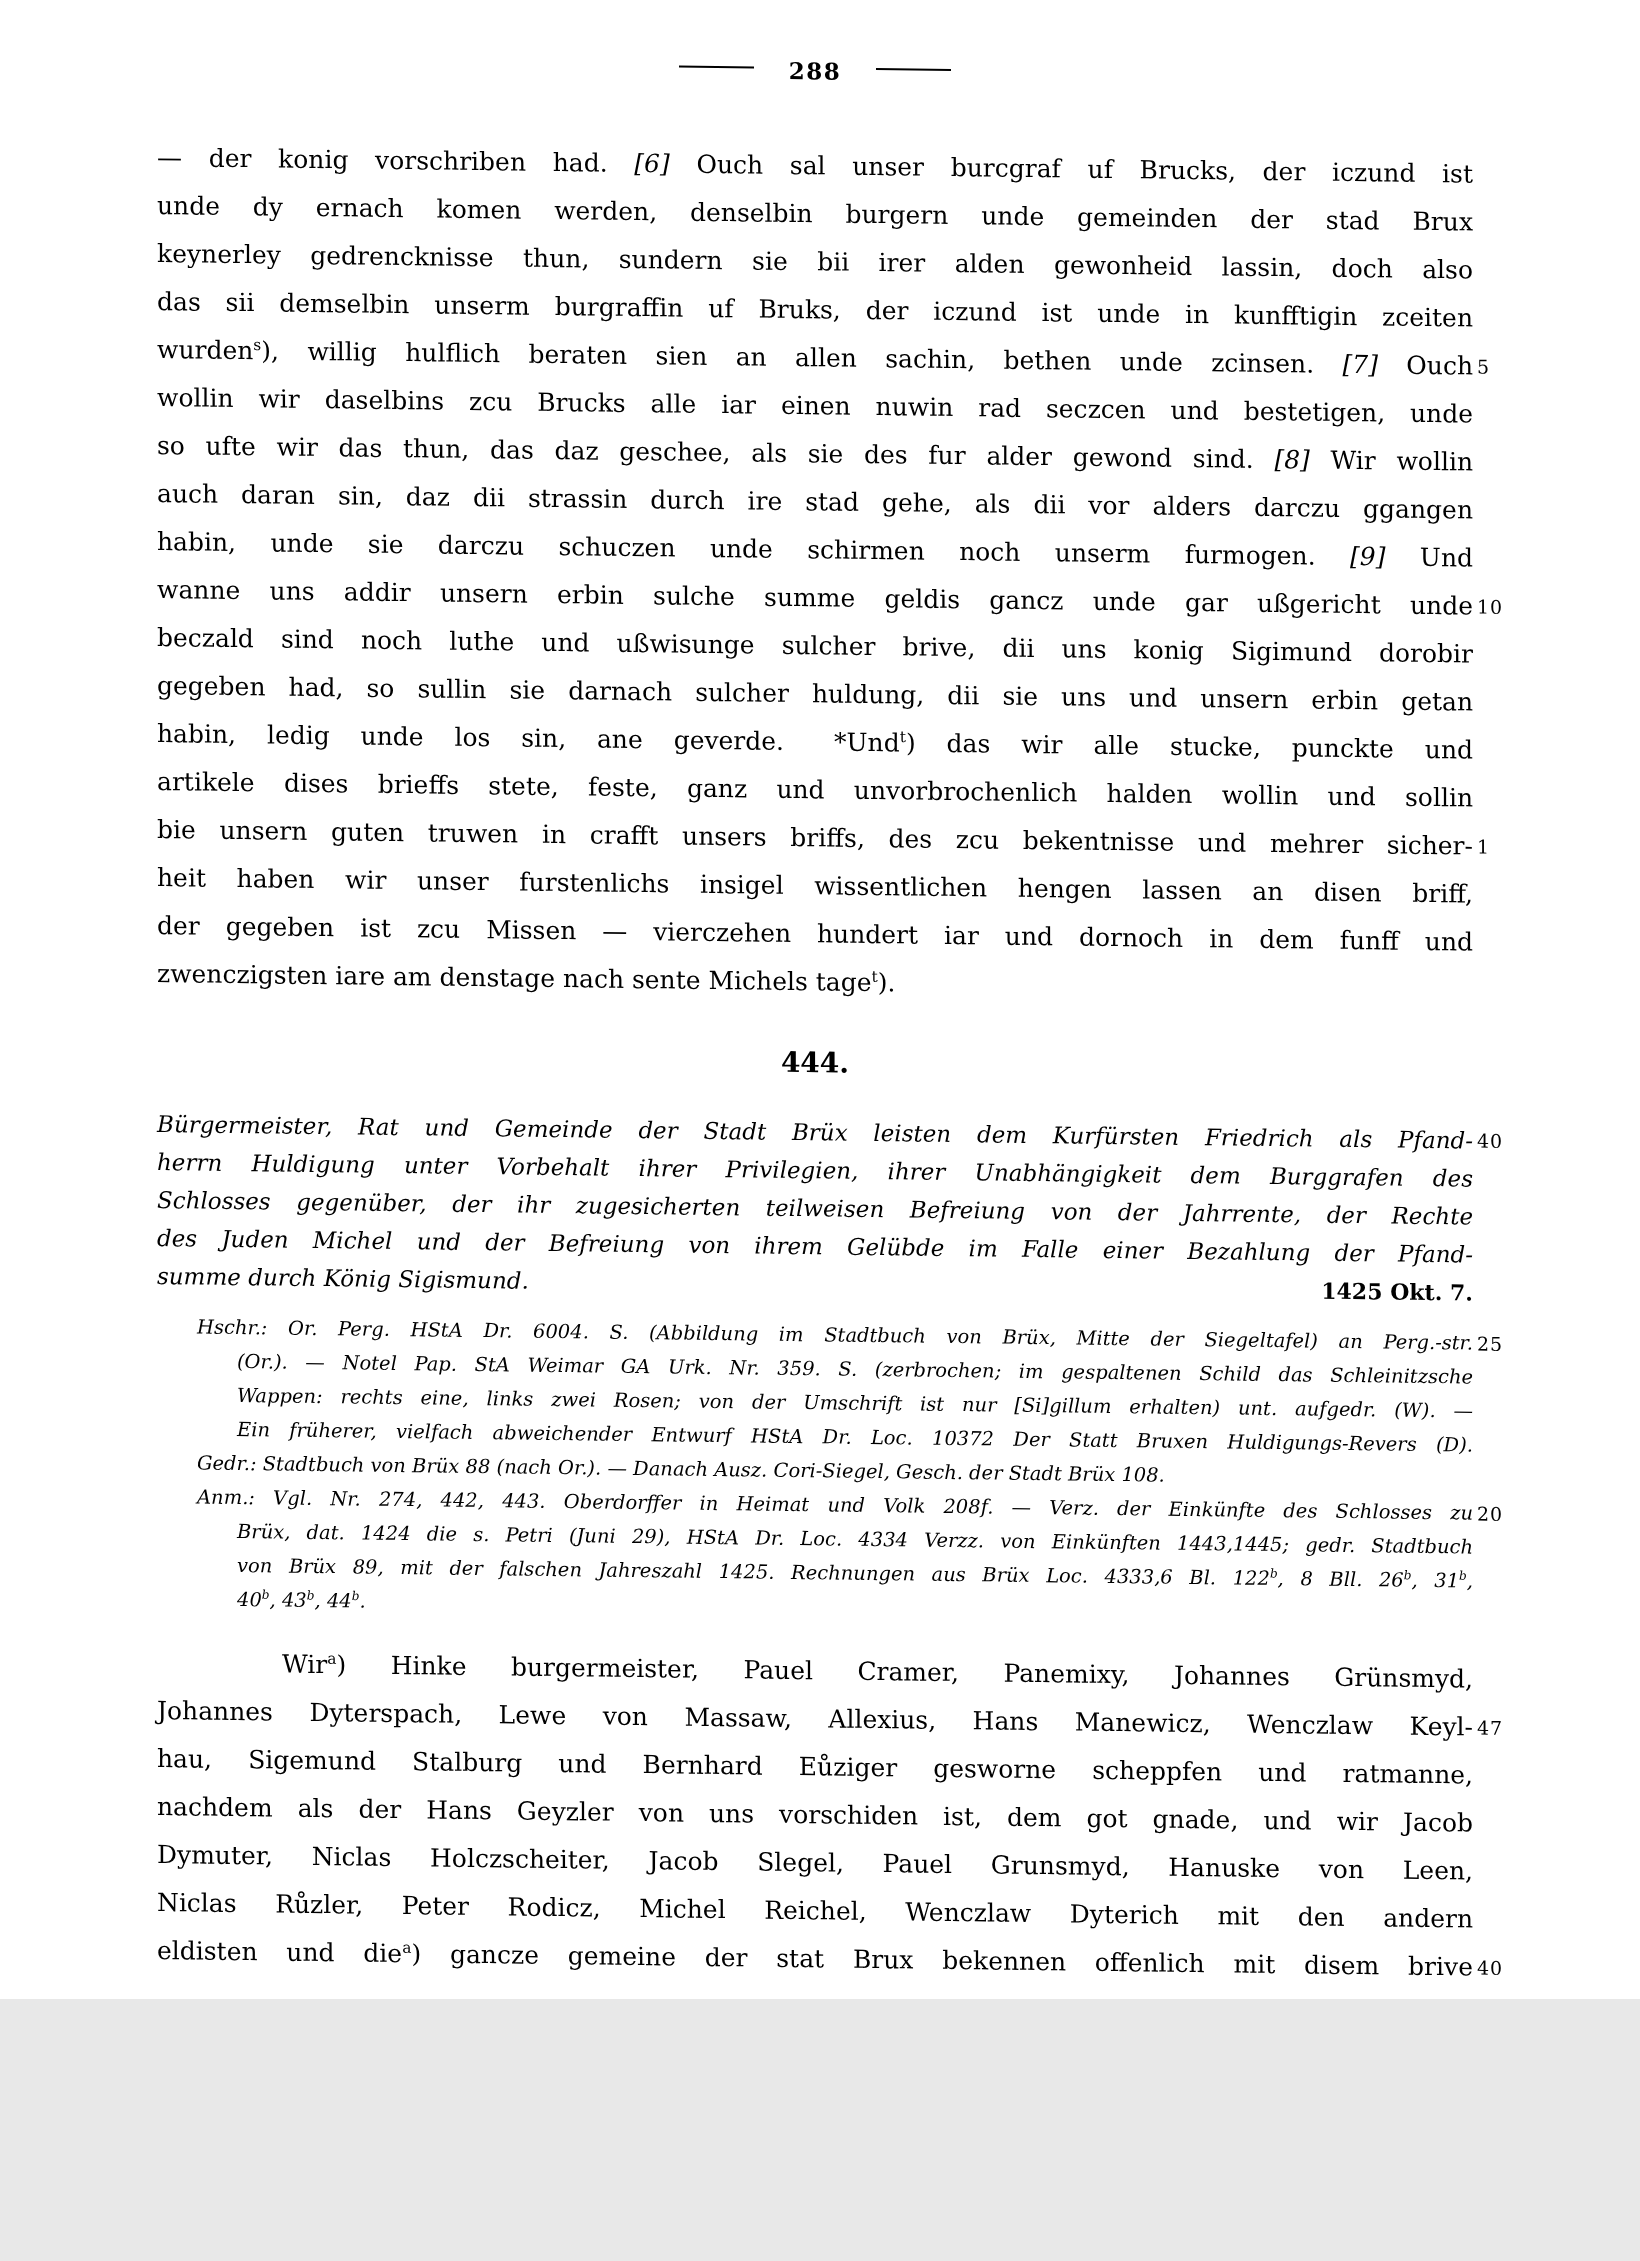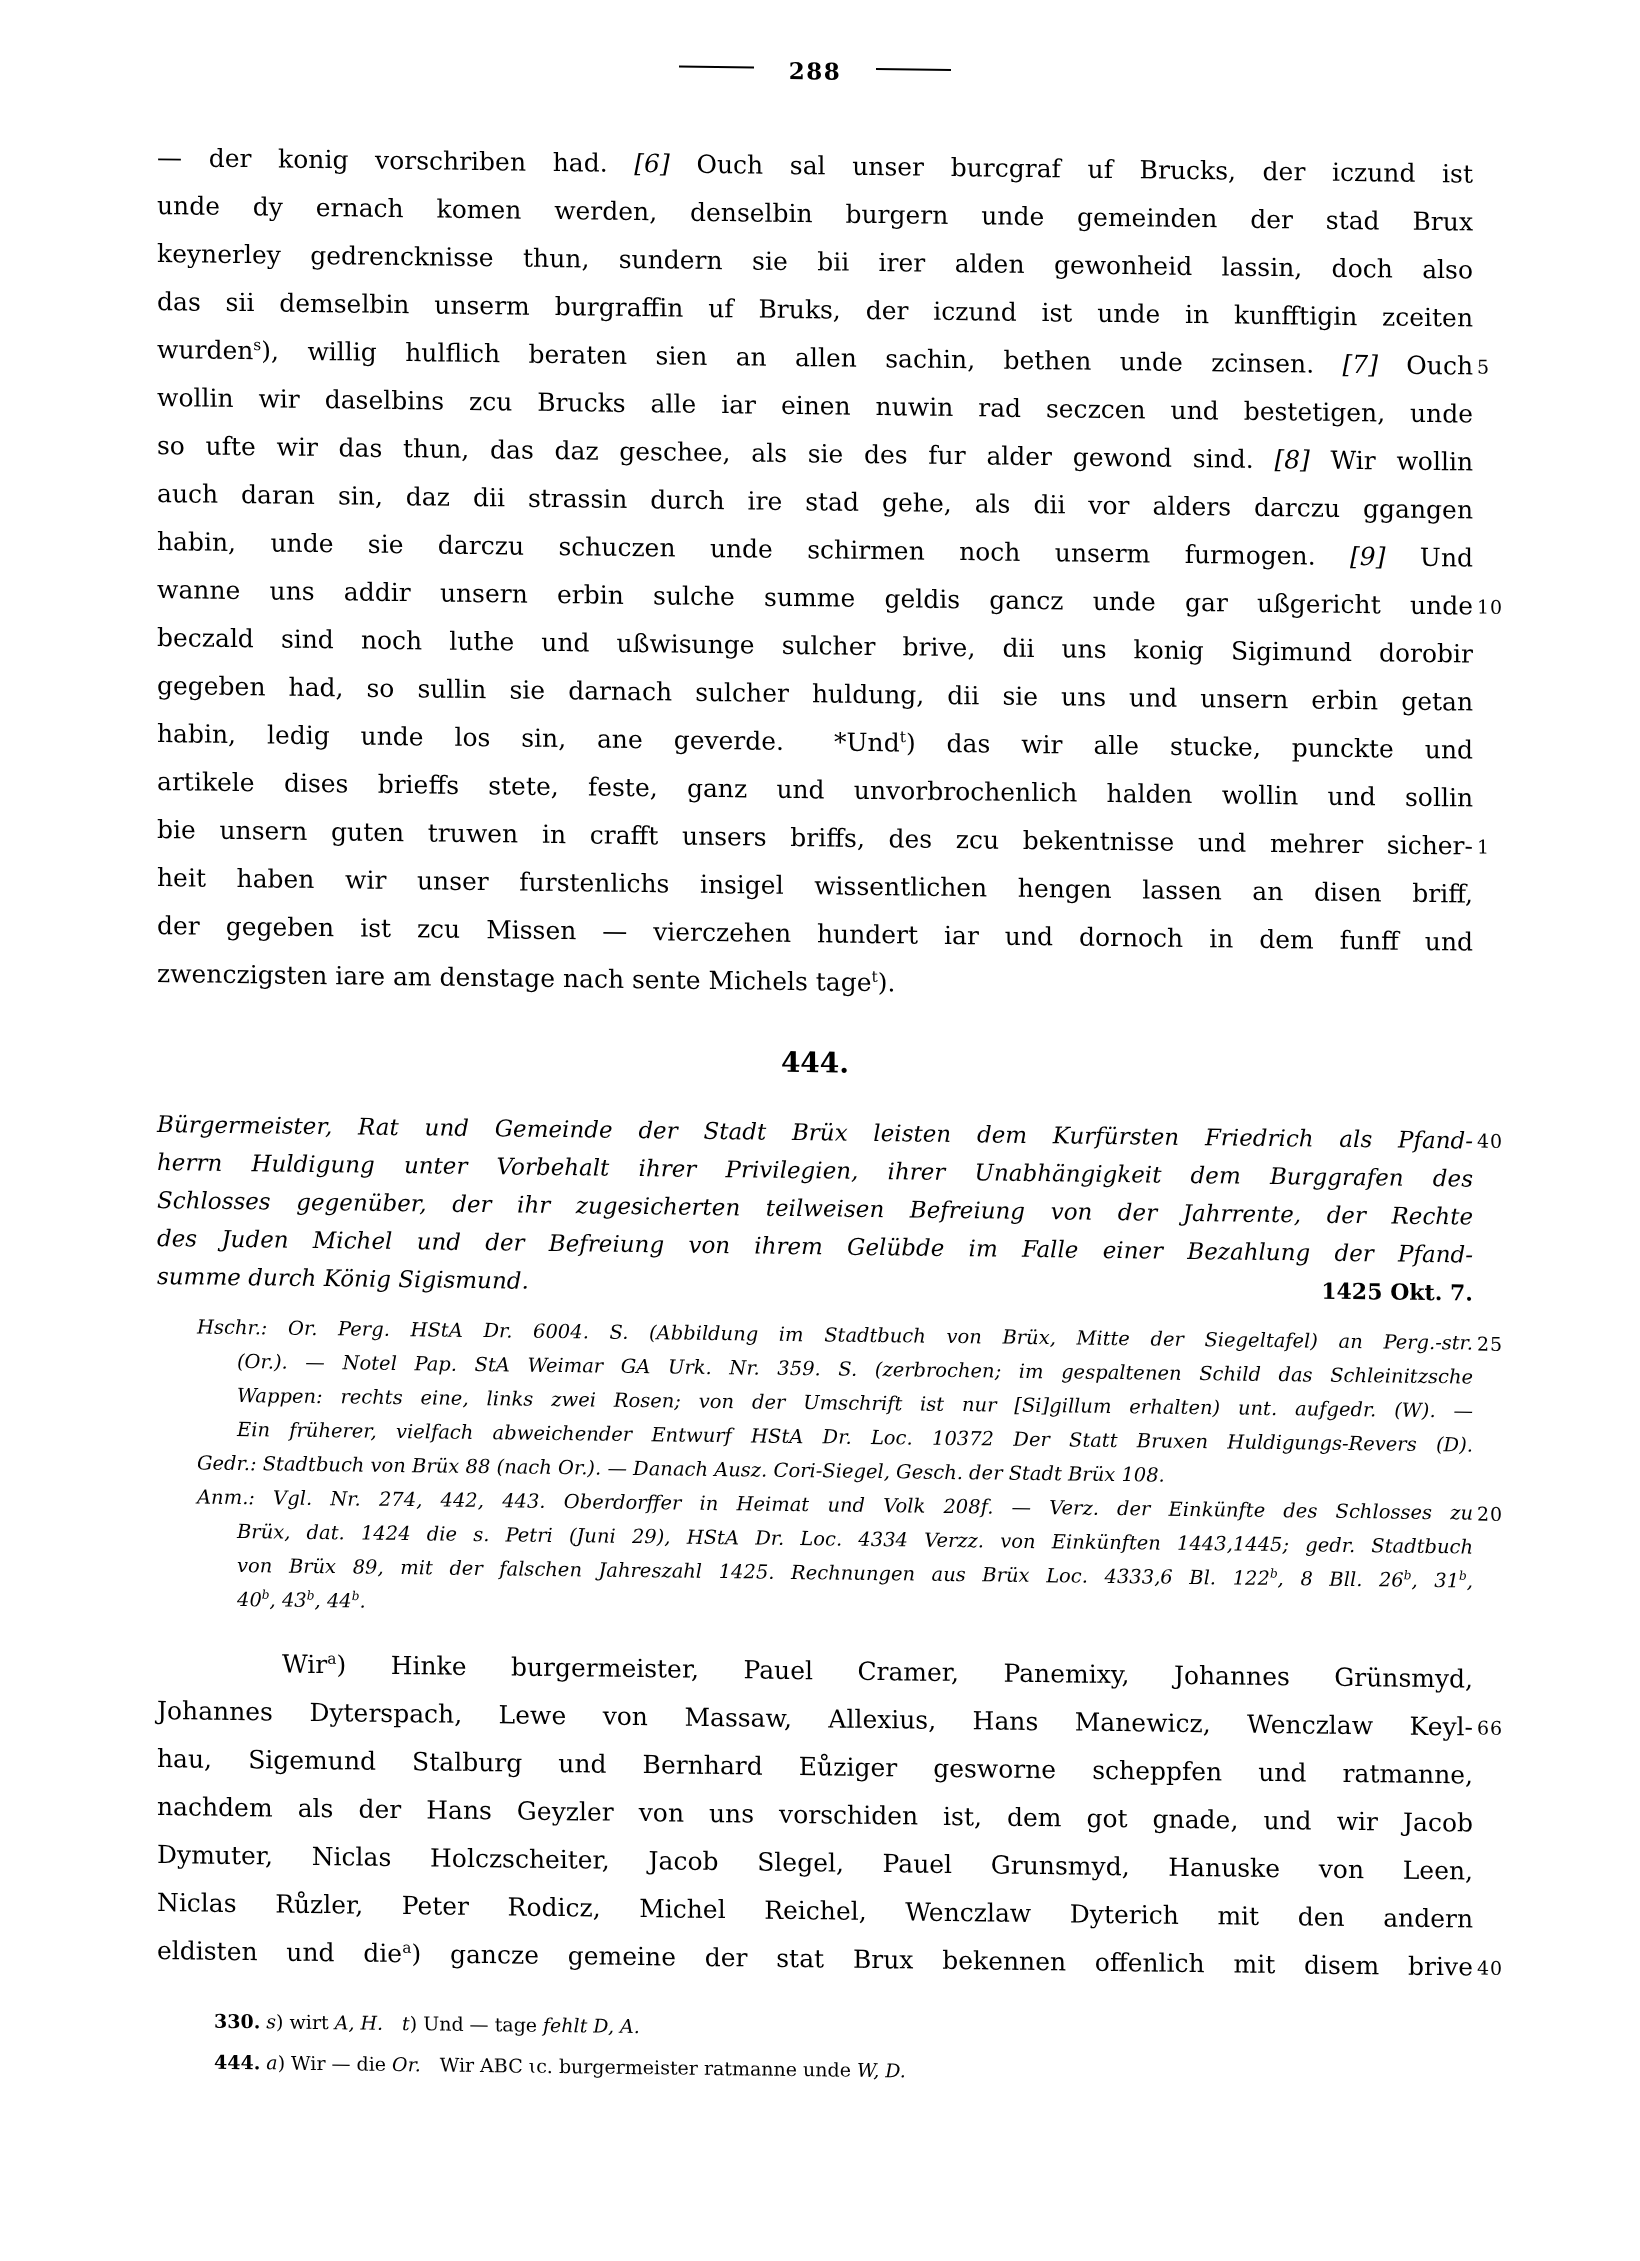--- a/index.html
+++ b/index.html
@@ -1,18 +1,18 @@
 <!DOCTYPE html>
 <html style="font-size:8px"><head>
 <meta charset="utf-8">
 <style>
   html,body{margin:0;padding:0;background:#e8e8e8;}
   .page{
     position:relative;
-    width:1641px;height:2261px;
+    width:1641px;height:1999px;
     background:#ffffff;color:#000;
     font-family:"DejaVu Serif","Liberation Serif",serif;
     overflow:hidden;
   }
   .scan{
     position:absolute;left:157px;top:0;width:1316px;height:2261px;
     transform:skewY(0.72deg);
     transform-origin:0 0;
   }
   .header{
@@ -106,21 +106,21 @@
       <div class="bline cont"><span>Ein früherer, vielfach abweichender Entwurf HStA Dr. Loc. 10372 Der Statt Bruxen Huldigungs-Revers (D).</span><span class="mnum"></span></div>
       <div class="bline hang noj"><span>Gedr.: Stadtbuch von Brüx 88 (nach Or.). — Danach Ausz. Cori-Siegel, Gesch. der Stadt Brüx 108.</span><span class="mnum"></span></div>
       <div class="bline hang"><span>Anm.: Vgl. Nr. 274, 442, 443. Oberdorffer in Heimat und Volk 208f. — Verz. der Einkünfte des Schlosses zu</span><span class="mnum">20</span></div>
       <div class="bline cont"><span>Brüx, dat. 1424 die s. Petri (Juni 29), HStA Dr. Loc. 4334 Verzz. von Einkünften 1443,1445; gedr. Stadtbuch</span><span class="mnum"></span></div>
       <div class="bline cont"><span>von Brüx 89, mit der falschen Jahreszahl 1425. Rechnungen aus Brüx Loc. 4333,6 Bl. 122<sup>b</sup>, 8 Bll. 26<sup>b</sup>, 31<sup>b</sup>,</span><span class="mnum"></span></div>
       <div class="bline cont noj"><span>40<sup>b</sup>, 43<sup>b</sup>, 44<sup>b</sup>.</span><span class="mnum"></span></div>
     </div>
 
     <div class="b444">
       <div class="bline indent1"><span>Wir<sup>a</sup>) Hinke burgermeister, Pauel Cramer, Panemixy, Johannes Grünsmyd,</span><span class="mnum"></span></div>
-      <div class="bline"><span>Johannes Dyterspach, Lewe von Massaw, Allexius, Hans Manewicz, Wenczlaw Keyl-</span><span class="mnum">66</span></div>
+      <div class="bline"><span>Johannes Dyterspach, Lewe von Massaw, Allexius, Hans Manewicz, Wenczlaw Keyl-</span><span class="mnum">47</span></div>
       <div class="bline"><span>hau, Sigemund Stalburg und Bernhard Eůziger gesworne scheppfen und ratmanne,</span><span class="mnum"></span></div>
       <div class="bline"><span>nachdem als der Hans Geyzler von uns vorschiden ist, dem got gnade, und wir Jacob</span><span class="mnum"></span></div>
       <div class="bline"><span>Dymuter, Niclas Holczscheiter, Jacob Slegel, Pauel Grunsmyd, Hanuske von Leen,</span><span class="mnum"></span></div>
       <div class="bline"><span>Niclas Růzler, Peter Rodicz, Michel Reichel, Wenczlaw Dyterich mit den andern</span><span class="mnum"></span></div>
       <div class="bline"><span>eldisten und die<sup>a</sup>) gancze gemeine der stat Brux bekennen offenlich mit disem brive</span><span class="mnum">40</span></div>
     </div>
 
     <div class="fnotes">
       <div class="bline"><span><b>330.</b> <i>s</i>) wirt <i>A, H.</i> <i>t</i>) Und — tage <i>fehlt D, A.</i></span></div>
       <div class="bline"><span><b>444.</b> <i>a</i>) Wir — die <i>Or.</i> Wir ABC ɩc. burgermeister ratmanne unde <i>W, D.</i></span></div>

